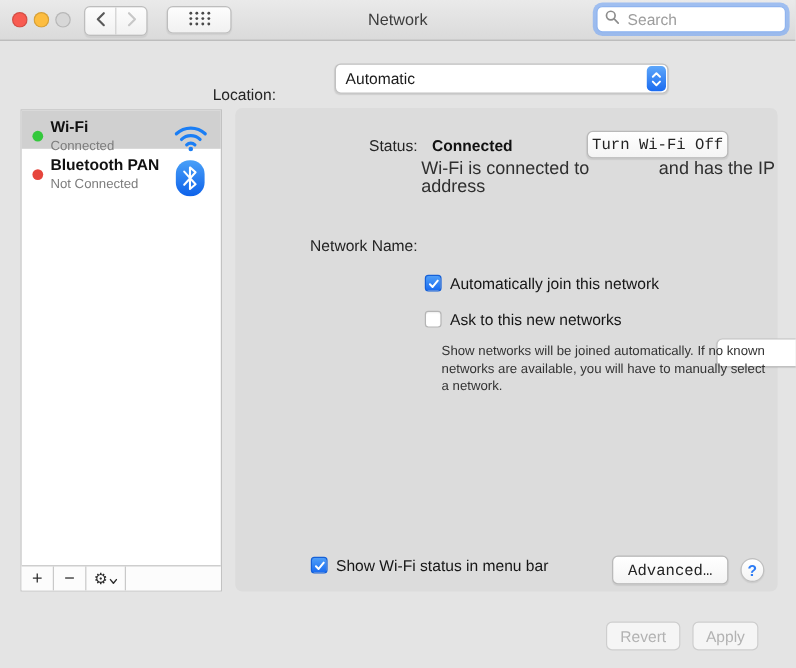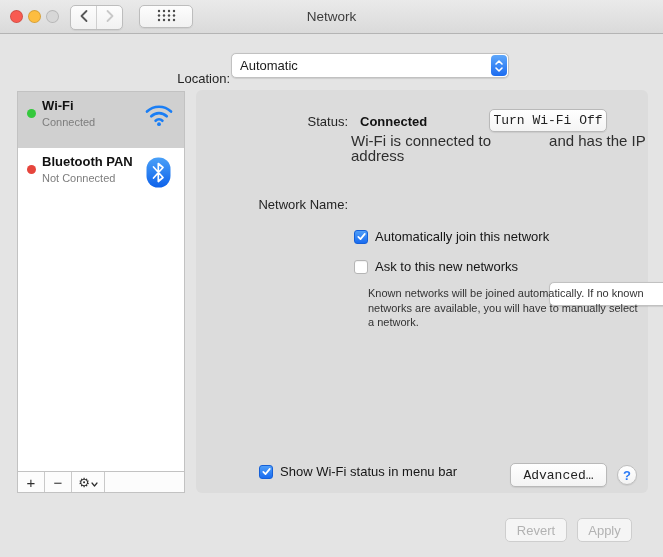--- a/index.html
+++ b/index.html
@@ -30,30 +30,30 @@
   .searchfield{position:absolute;left:497px;top:5px;width:158px;height:22px;box-sizing:border-box;
     background:#fff;border:1px solid #8fb4ef;border-radius:5px;
     box-shadow:0 0 0 3px rgba(120,168,245,.65);
     display:flex;align-items:center;padding:0 6px;gap:4px;}
   .searchfield input{border:none;outline:none;background:transparent;flex:1;min-width:0;
     font:13px "Liberation Sans","DejaVu Sans",sans-serif;color:#333;}
   .searchfield input::placeholder{color:#9d9d9d;}
   
   .loc-label{position:absolute;left:93px;top:58px;width:137px;text-align:right;color:#242424;margin-top:13px;}
   .popup{position:absolute;box-sizing:border-box;background:#fff;border:1px solid #c1c1c1;
-    border-radius:5px;box-shadow:0 .5px 1px rgba(0,0,0,.1);display:flex;align-items:center;}
+    border-radius:5px;box-shadow:0 .5px 1px rgba(0,0,0,.1);display:flex;align-items:center;margin-left:48px;}
   .popup .pvalue{flex:1;padding:0 8px;font-size:13px;color:#1a1a1a;white-space:nowrap;overflow:hidden;}
   .popup .stepper{width:16px;align-self:stretch;margin:1px;border-radius:4px;
     background:linear-gradient(#5ea7fa,#1b6bf0);display:flex;align-items:center;justify-content:center;}
   .popup-location{left:231px;top:53px;width:278px;height:25px;}
   .popup-network{left:353px;top:192px;width:257px;height:24px;}
   
   .sidebar{position:absolute;left:17px;top:91px;width:168px;height:402px;box-sizing:border-box;
     background:#fff;border:1px solid #c2c2c2;}
-  .svc-row{position:relative;height:56px;}
+  .svc-row{position:relative;height:32px;}
   .svc-row.selected{background:#d0d0d0;}
   .svc-dot{position:absolute;left:9px;top:17px;width:9px;height:9px;border-radius:50%;}
   .svc-dot.green{background:#34c83c;}
   .svc-dot.red{background:#e6453c;}
   .svc-name{position:absolute;left:24px;top:6px;font-weight:bold;font-size:13px;color:#111;}
   .svc-status{position:absolute;left:24px;top:24px;font-size:11px;color:#7d7d7d;}
   .svc-icon{position:absolute;}
   .wifi-pos{right:10px;top:10px;}
   .bt-pos{right:13px;top:9px;}
   .sb-actions{position:absolute;left:0;right:0;bottom:0;height:20px;border-top:1px solid #c2c2c2;
@@ -65,21 +65,21 @@
   .pane{position:absolute;left:196px;top:90px;width:452px;height:403px;background:#dcdcdc;border-radius:6px;}
   .plabel{position:absolute;left:0;width:152px;text-align:right;color:#242424;}
   .status-value{position:absolute;left:164px;top:24px;font-weight:bold;color:#111;}
   .btn{box-sizing:border-box;background:linear-gradient(#ffffff,#f4f4f4);border:1px solid #b9b9b9;
     border-radius:5px;display:flex;align-items:center;justify-content:center;
     font-size:13px;color:#232323;box-shadow:0 1px 1px rgba(0,0,0,.08);font-family:Liberation Mono, monospace;}
   .btn-turnoff{position:absolute;left:293px;top:19px;width:118px;height:23px;}
   .btn-advanced{position:absolute;left:314px;top:373px;width:97px;height:24px;}
   .status-desc{position:absolute;left:155px;top:43px;width:300px;font-size:15px;line-height:15px;color:#2f2f2f;}
   .desc-gap{display:inline-block;width:58px;}
-  .checkrow{position:absolute;display:flex;align-items:center;gap:7px;}
+  .checkrow{position:absolute;display:flex;align-items:flex-start;gap:7px;}
   .cb{width:14px;height:14px;box-sizing:border-box;border-radius:3px;flex:0 0 auto;
     display:flex;align-items:center;justify-content:center;}
   .cb.on{background:linear-gradient(#4f9ef8,#1a6cf0);border:1px solid #1560d8;}
   .cb.off{background:#fff;border:1px solid #b5b5b5;box-shadow:inset 0 1px 1px rgba(0,0,0,.06);}
   .cb-label{color:#161616;}
   .help-text{position:absolute;left:172px;top:196px;width:276px;font-size:11px;line-height:14.5px;color:#333;}
   .helpbtn{position:absolute;left:421px;top:375px;width:20px;height:20px;border-radius:50%;box-sizing:border-box;
     background:linear-gradient(#ffffff,#f3f3f3);border:1px solid #bfbfbf;box-shadow:0 1px 1px rgba(0,0,0,.08);
     display:flex;align-items:center;justify-content:center;color:#2c7bf5;font-size:13px;font-weight:bold;}
   
@@ -129,20 +129,29 @@
             <circle cx="7" cy="11" r="1.2"></circle>
             <circle cx="12" cy="11" r="1.2"></circle>
             <circle cx="17" cy="11" r="1.2"></circle>
         </g>
       </svg>
     </span>
   </div>
 
   <div class="wintitle">Network</div>
 
+  <div class="searchfield">
+    <span>
+      <svg width="13" height="13" viewBox="0 0 13 13">
+          <circle cx="5" cy="5" r="3.6" fill="none" stroke="#8c8c8c" stroke-width="1.4"></circle>
+          <path d="M8 8 L11.2 11.2" stroke="#8c8c8c" stroke-width="1.4" stroke-linecap="round"></path>
+        </svg>
+    </span>
+    <input value="" placeholder="Search" style="">
+  </div>
 </div>
 
 <div class="loc-label">Location:</div>
 <div class="popup popup-location">
   <div class="pvalue">Automatic</div>
   <div class="stepper">
     <svg width="10" height="14" viewBox="0 0 10 14">
         <path d="M2 5 L5 2 L8 5" fill="none" stroke="#fff" stroke-width="1.6" stroke-linecap="round" stroke-linejoin="round"></path>
         <path d="M2 9 L5 12 L8 9" fill="none" stroke="#fff" stroke-width="1.6" stroke-linecap="round" stroke-linejoin="round"></path>
       </svg>
@@ -222,21 +231,21 @@
         </svg>
     </span>
     <span class="cb-label">Automatically join this network</span>
   </div>
 
   <div class="checkrow" style="left:158px;top:169px;">
     <span class="cb off"></span>
     <span class="cb-label">Ask to this new networks</span>
   </div>
 
-  <div class="help-text">Known networks will be joined automatically. If no known networks are available, you will have to manually select a network.</div>
+  <div class="help-text">Show networks will be joined automatically. If no known networks are available, you will have to manually select a network.</div>
 
   <div class="checkrow" style="left:26px;top:374px;padding-left:37px;">
     <span class="cb on">
       <svg width="11" height="11" viewBox="0 0 11 11">
           <path d="M2.3 5.9 L4.5 8.1 L8.8 2.9" fill="none" stroke="#fff" stroke-width="1.7" stroke-linecap="round" stroke-linejoin="round"></path>
         </svg>
     </span>
     <span class="cb-label">Show Wi-Fi status in menu bar</span>
   </div>
 

